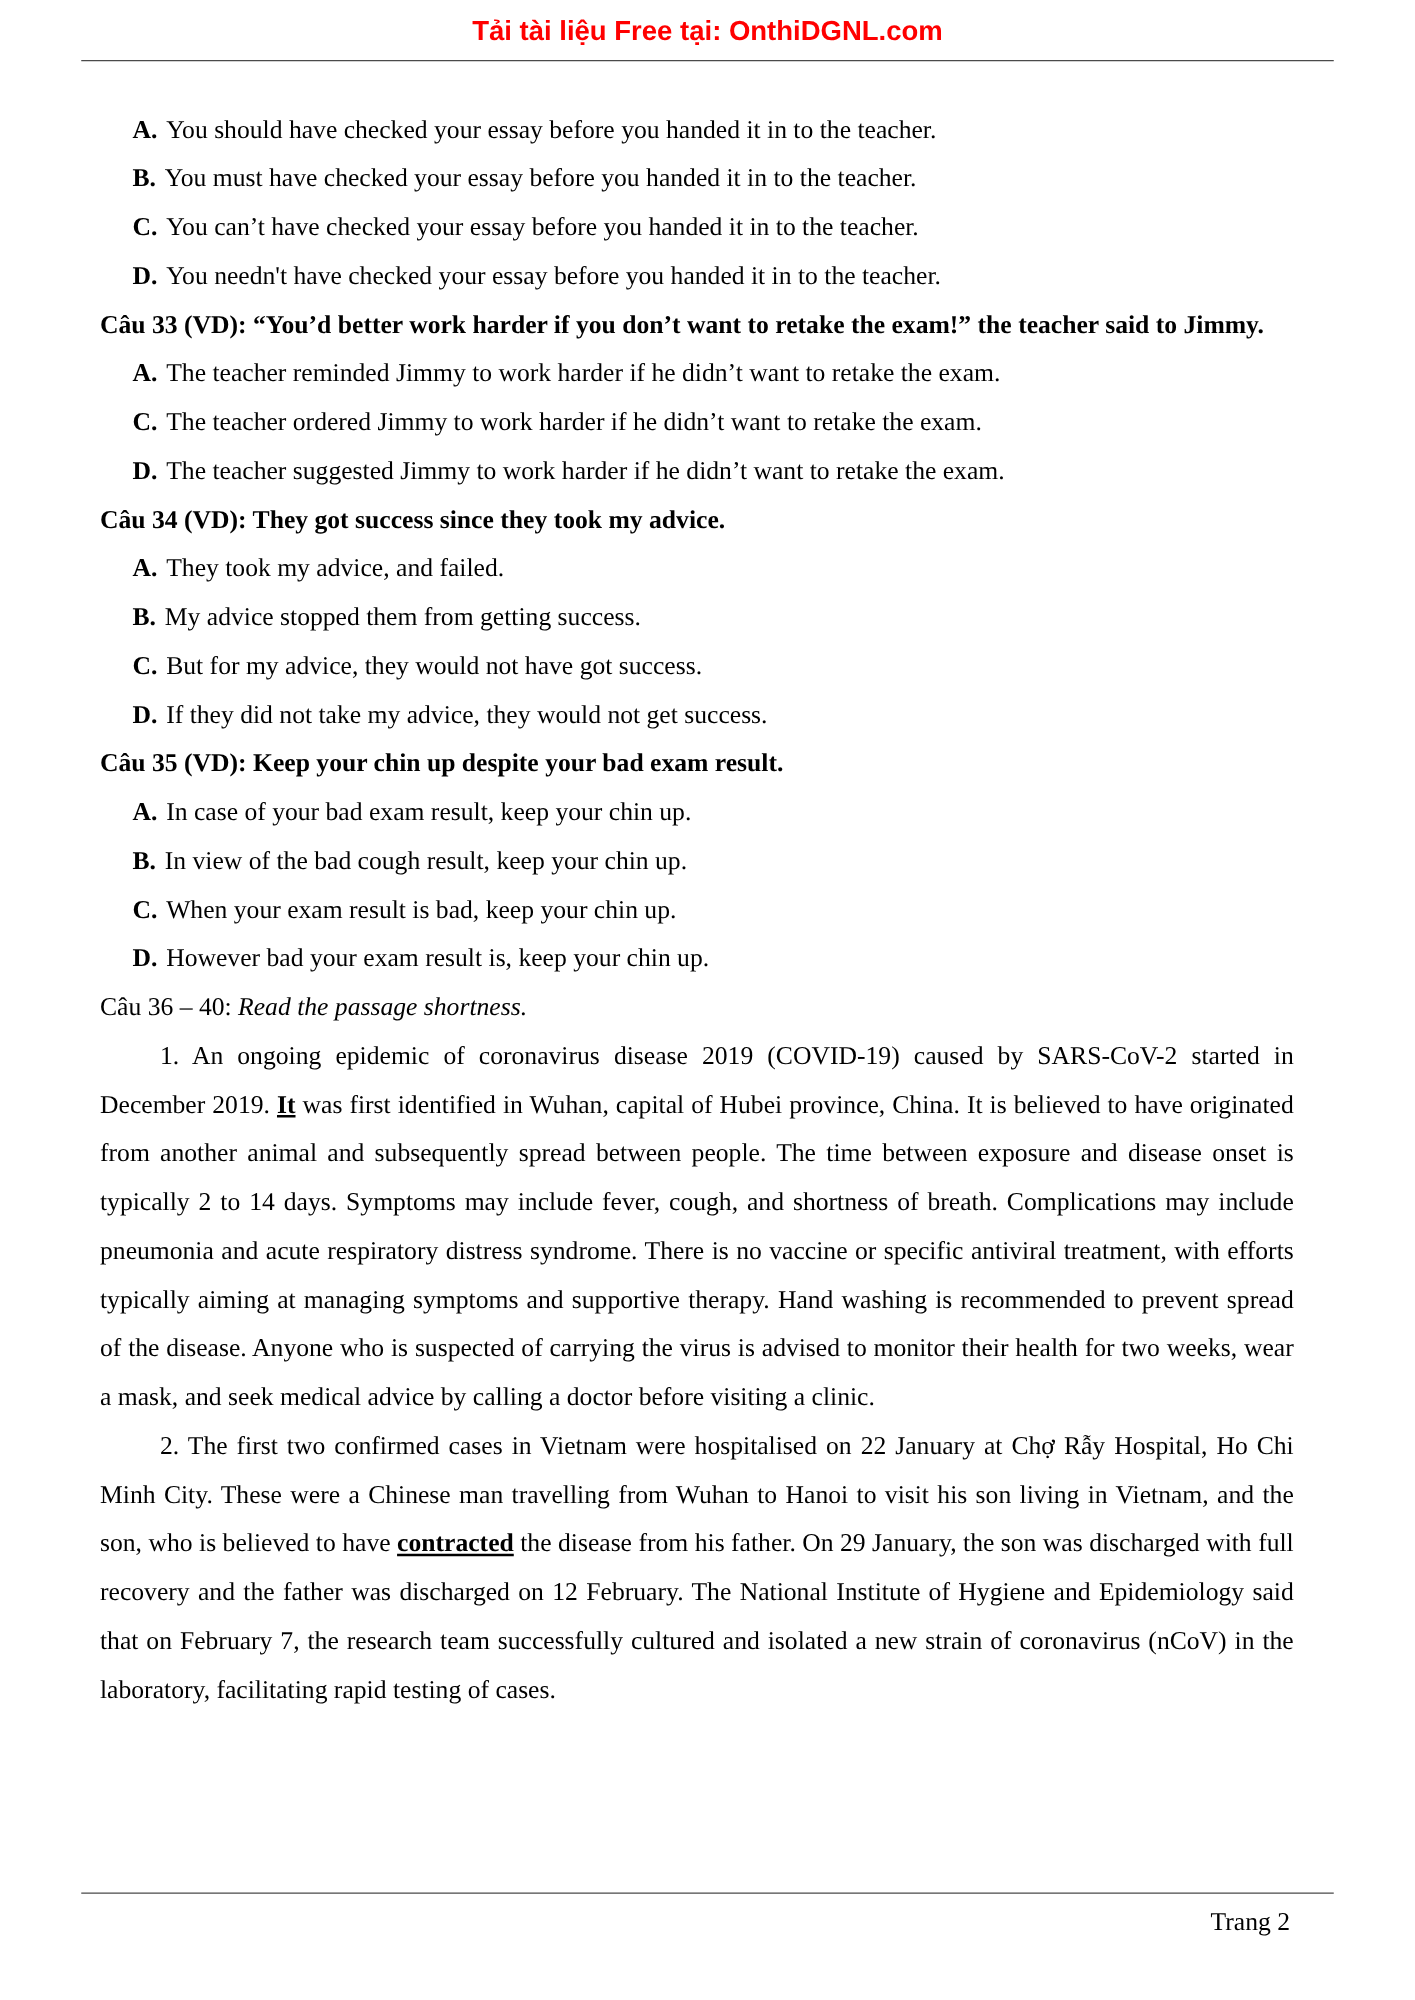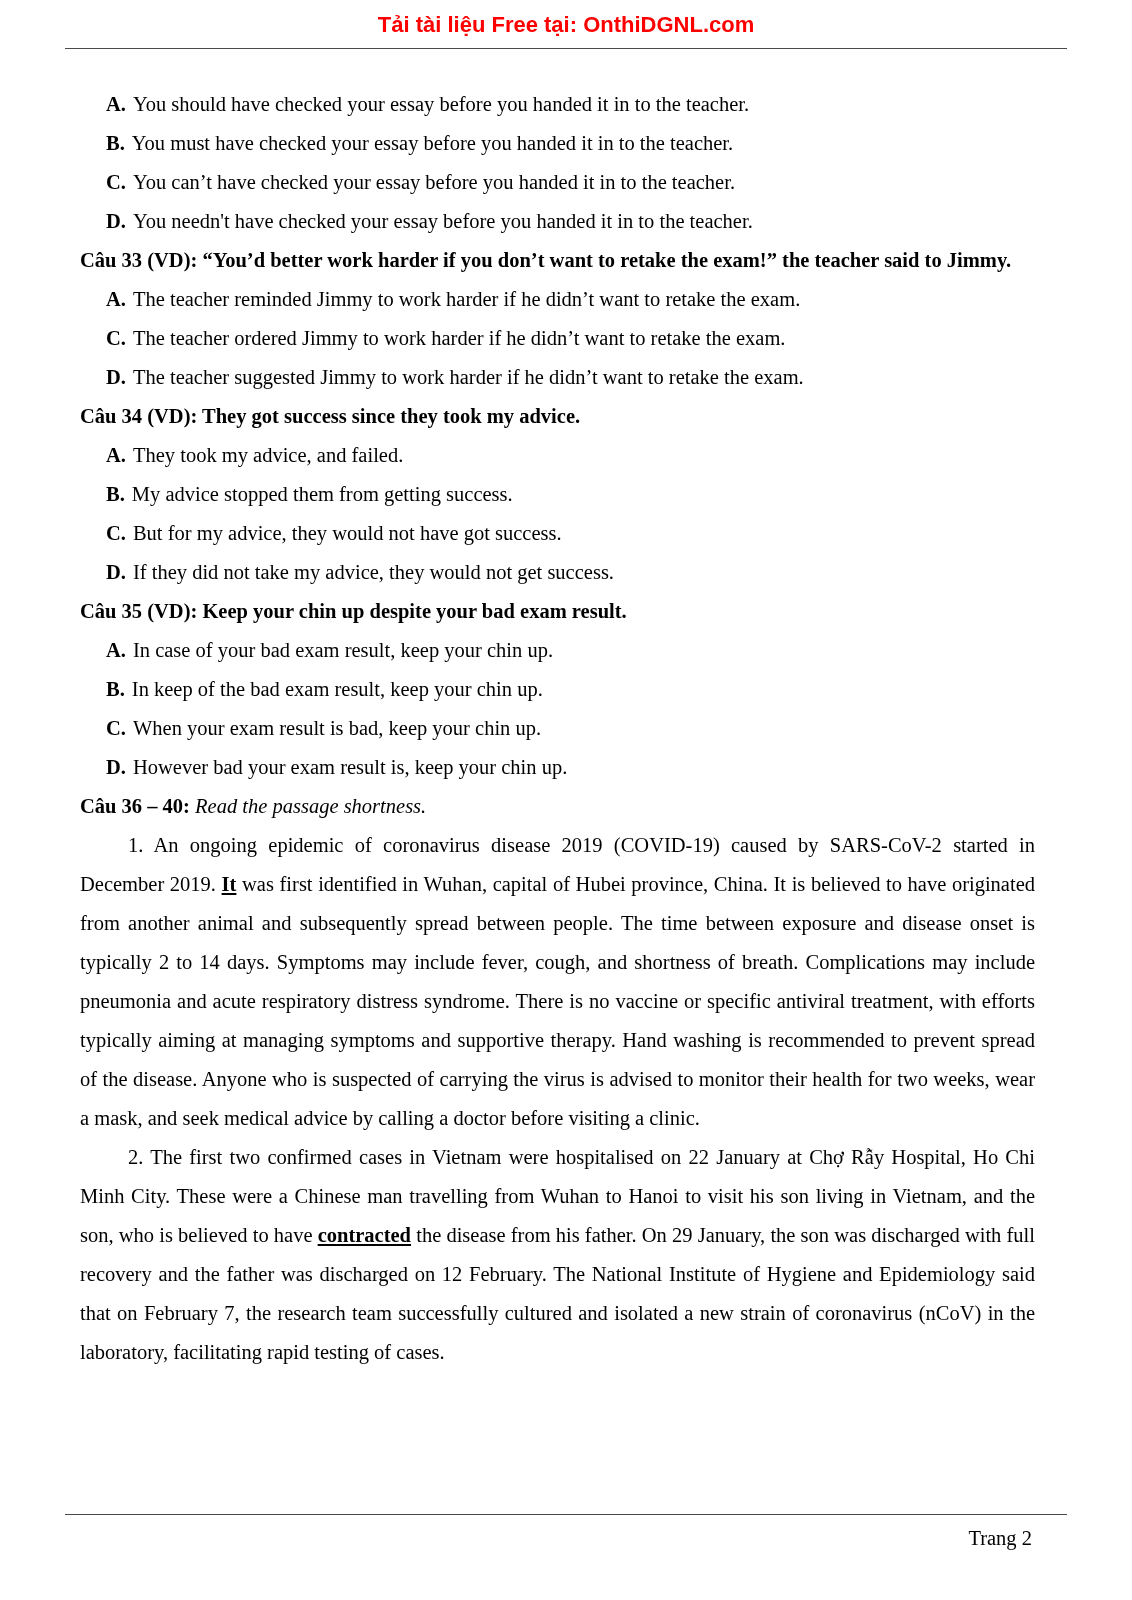--- a/index.html
+++ b/index.html
@@ -37,21 +37,21 @@
 
   .q-title {
     margin: 0;
     font-weight: bold;
     text-align: justify;
   }
   .option { margin: 0; padding-left: 26px; }
   .opt-label { font-weight: bold; margin-right: 7px; }
 
   .reading-head { margin: 0; }
-  .reading-label { font-weight: bold; }
+  .reading-label { font-weight: normal; }
   .reading-instruction { font-style: italic; }
 
   .passage {
     margin: 0;
     text-align: justify;
     text-indent: 48px;
   }
   .hl { font-weight: bold; text-decoration: underline; }
 
   .doc-footer {
@@ -96,21 +96,21 @@
       <p class="q-title">Câu 34 (VD): They got success since they took my advice.</p>
       <p class="option"><span class="opt-label">A.</span><span>They took my advice, and failed.</span></p>
       <p class="option"><span class="opt-label">B.</span><span>My advice stopped them from getting success.</span></p>
       <p class="option"><span class="opt-label">C.</span><span>But for my advice, they would not have got success.</span></p>
       <p class="option"><span class="opt-label">D.</span><span>If they did not take my advice, they would not get success.</span></p>
     </section>
 
     <section>
       <p class="q-title">Câu 35 (VD): Keep your chin up despite your bad exam result.</p>
       <p class="option"><span class="opt-label">A.</span><span>In case of your bad exam result, keep your chin up.</span></p>
-      <p class="option"><span class="opt-label">B.</span><span>In keep of the bad exam result, keep your chin up.</span></p>
+      <p class="option"><span class="opt-label">B.</span><span>In view of the bad cough result, keep your chin up.</span></p>
       <p class="option"><span class="opt-label">C.</span><span>When your exam result is bad, keep your chin up.</span></p>
       <p class="option"><span class="opt-label">D.</span><span>However bad your exam result is, keep your chin up.</span></p>
     </section>
 
     <section>
       <p class="reading-head"><span class="reading-label">Câu 36 – 40:</span> <span class="reading-instruction">Read the passage shortness.</span></p>
       <p class="passage"><span>1. An ongoing epidemic of coronavirus disease 2019 (COVID-19) caused by SARS-CoV-2 started in December 2019. </span><span class="hl">It</span><span> was first identified in Wuhan, capital of Hubei province, China. It is believed to have originated from another animal and subsequently spread between people. The time between exposure and disease onset is typically 2 to 14 days. Symptoms may include fever, cough, and shortness of breath. Complications may include pneumonia and acute respiratory distress syndrome. There is no vaccine or specific antiviral treatment, with efforts typically aiming at managing symptoms and supportive therapy. Hand washing is recommended to prevent spread of the disease. Anyone who is suspected of carrying the virus is advised to monitor their health for two weeks, wear a mask, and seek medical advice by calling a doctor before visiting a clinic.</span></p>
       <p class="passage"><span>2. The first two confirmed cases in Vietnam were hospitalised on 22 January at Chợ Rẫy Hospital, Ho Chi Minh City. These were a Chinese man travelling from Wuhan to Hanoi to visit his son living in Vietnam, and the son, who is believed to have </span><span class="hl">contracted</span><span> the disease from his father. On 29 January, the son was discharged with full recovery and the father was discharged on 12 February. The National Institute of Hygiene and Epidemiology said that on February 7, the research team successfully cultured and isolated a new strain of coronavirus (nCoV) in the laboratory, facilitating rapid testing of cases.</span></p>
     </section>
 

